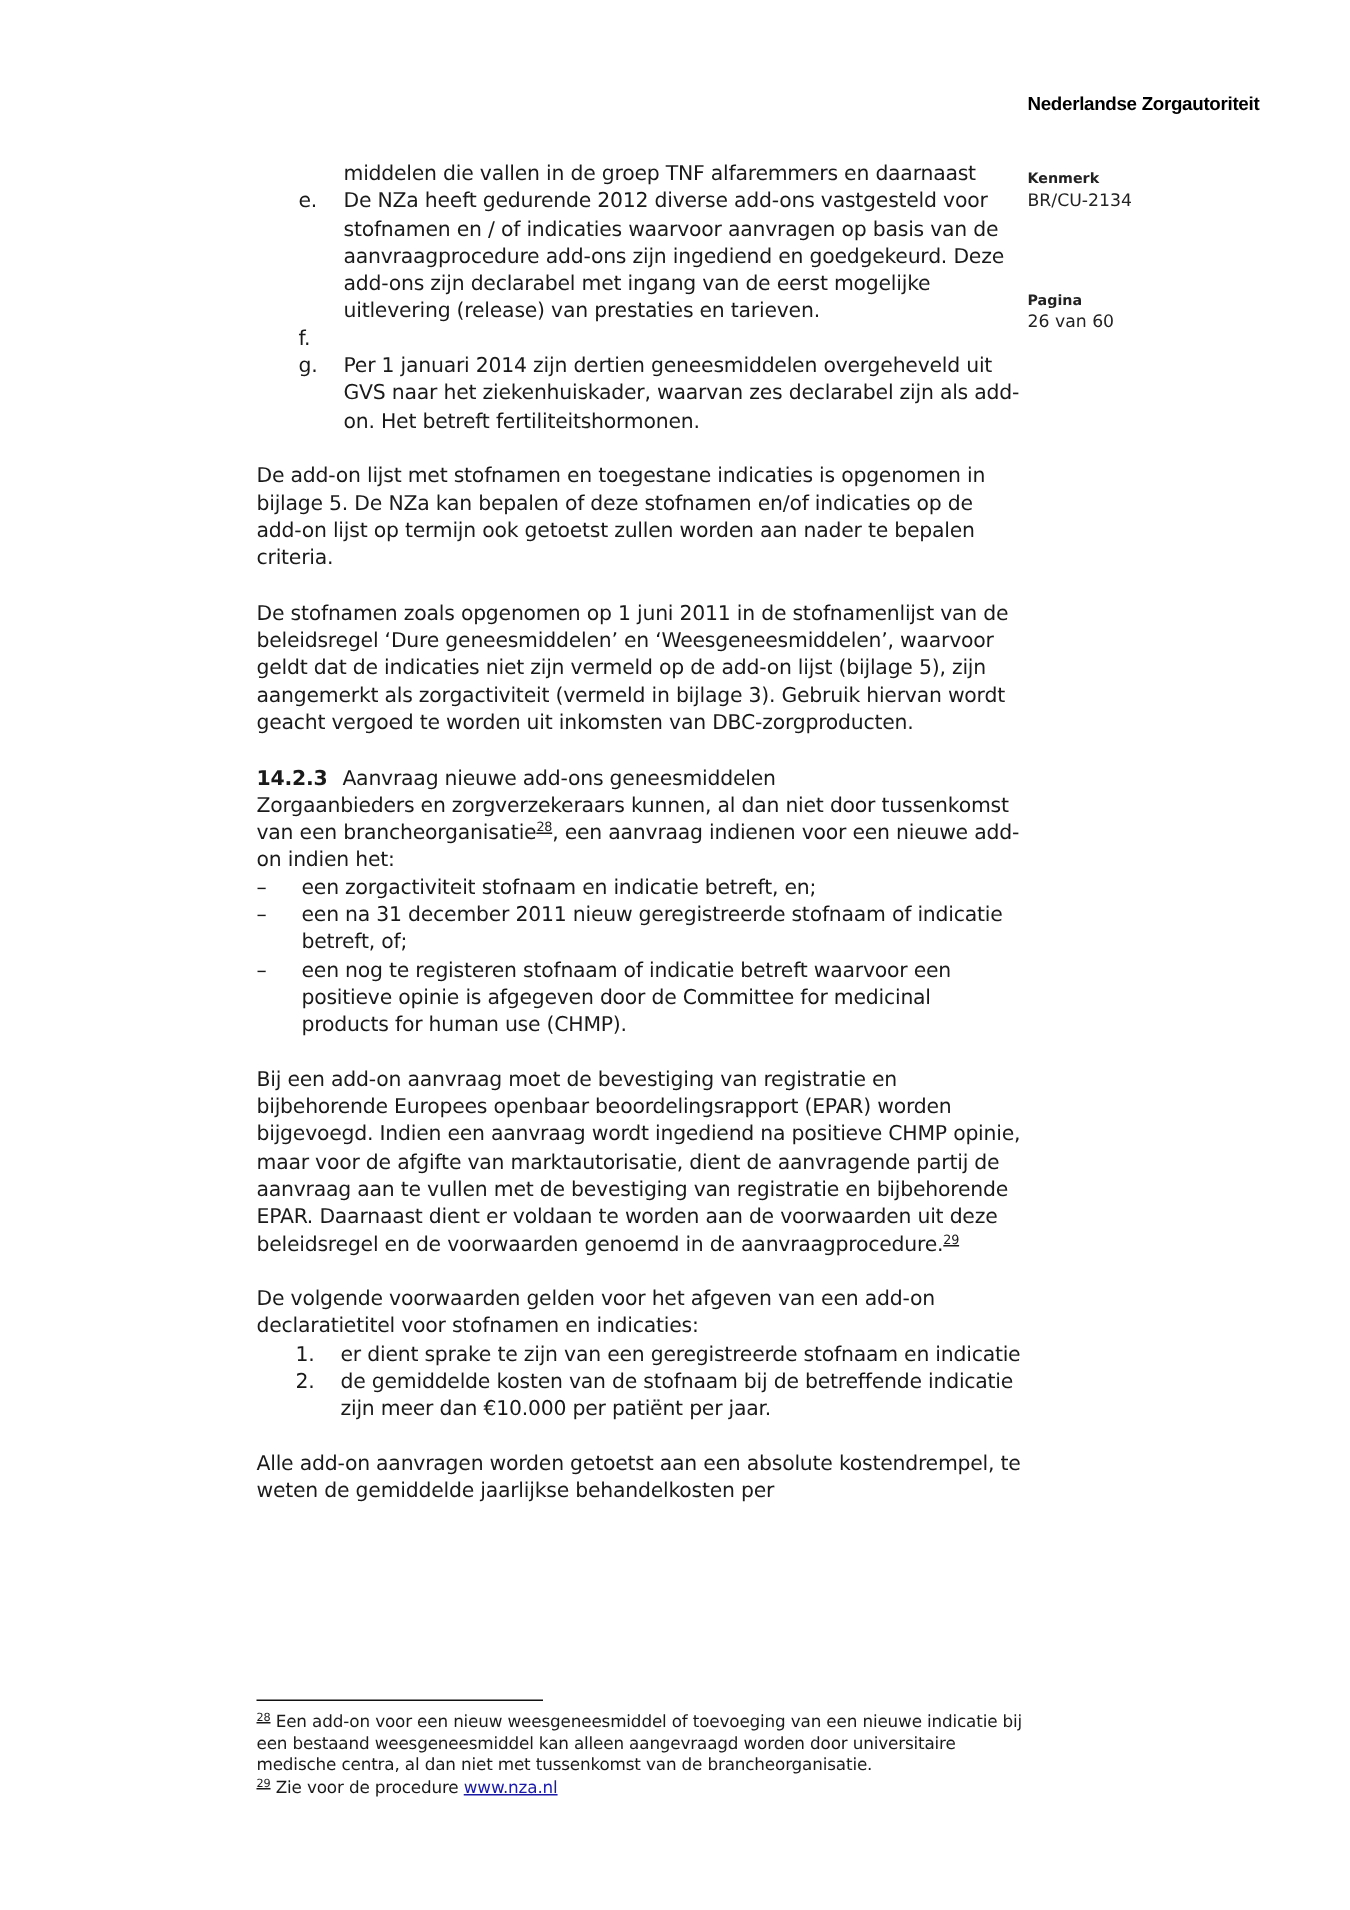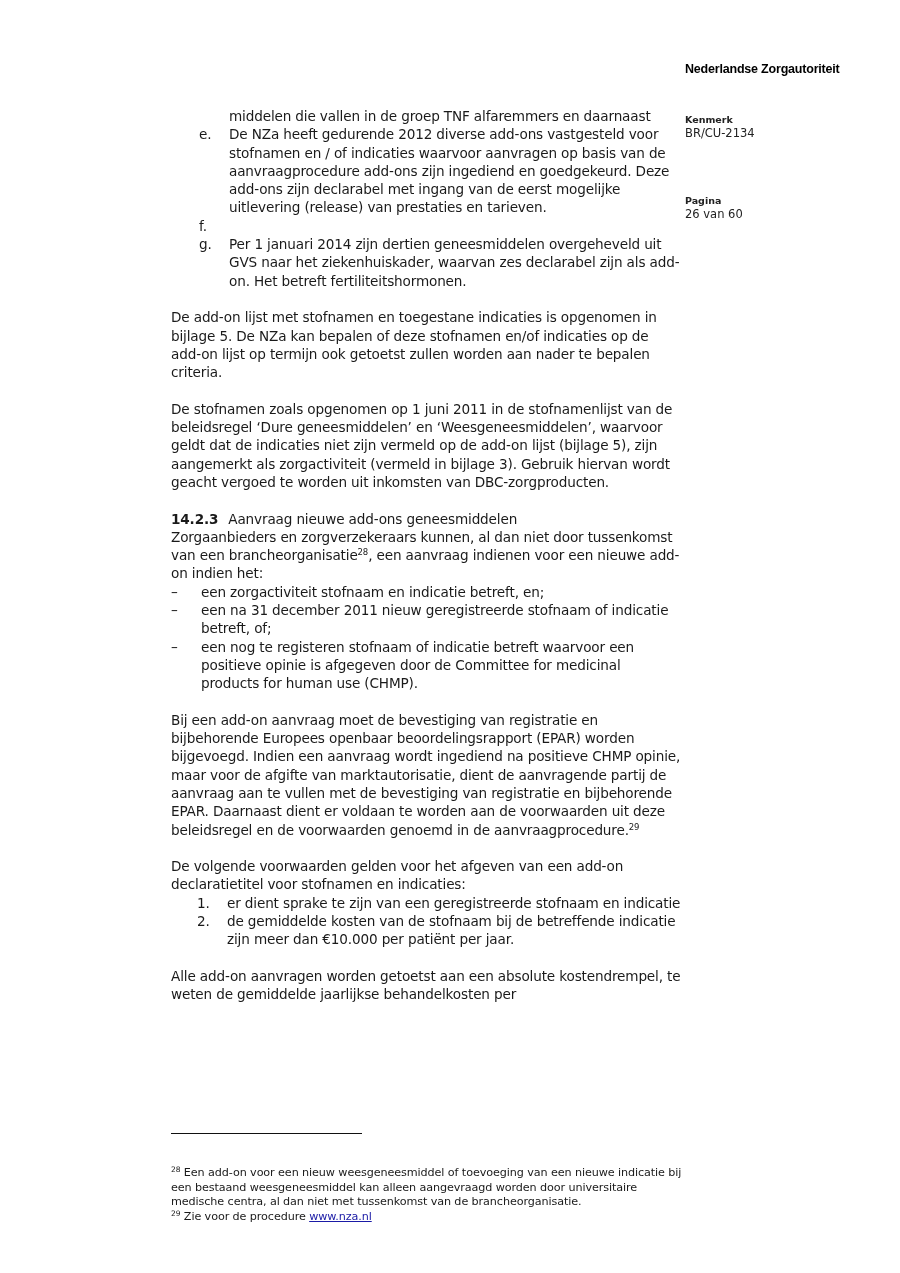--- a/index.html
+++ b/index.html
@@ -24,29 +24,29 @@
   }
   .p { margin: 0; }
   .gap { height: 18.3px; }
   .list-item { display: flex; }
   .marker-alpha { width: 30px; padding-left: 28px; flex-shrink: 0; }
   .marker-dash { width: 30px; flex-shrink: 0; }
   .marker-num { width: 30px; padding-left: 26px; flex-shrink: 0; }
   .item-text { flex: 1; }
   .cont { padding-left: 58px; }
   .heading-num { font-weight: bold; margin-right: 10px; }
-  sup { font-size: 8.5px; line-height: 0; vertical-align: 5px; }
+  sup { font-size: 8.5px; line-height: 0; vertical-align: 5px; text-decoration: underline; }
 
   .fn-rule {
     position: absolute; left: 171px; top: 1133px; width: 191px;
     border-top: 1.3px solid #111;
   }
   .footnotes {
     position: absolute; left: 171px; top: 1141px; width: 520px;
-    font-size: 11.2px; line-height: 14.6px; letter-spacing: -0.1px; margin-top: 25px;
+    font-size: 11.2px; line-height: 14.6px; letter-spacing: -0.1px;
   }
   .footnotes sup { font-size: 7.5px; vertical-align: 4px; }
   a.link { color: #1a1aa6; text-decoration: underline; }
 </style>
 </head>
 <body>
 
 <div class="org">Nederlandse Zorgautoriteit</div>
 
 <div class="meta" id="meta1">

